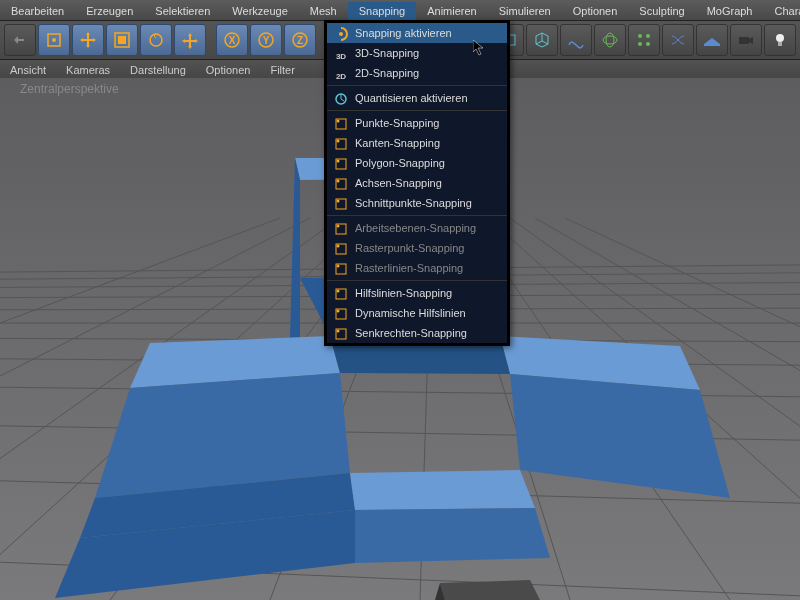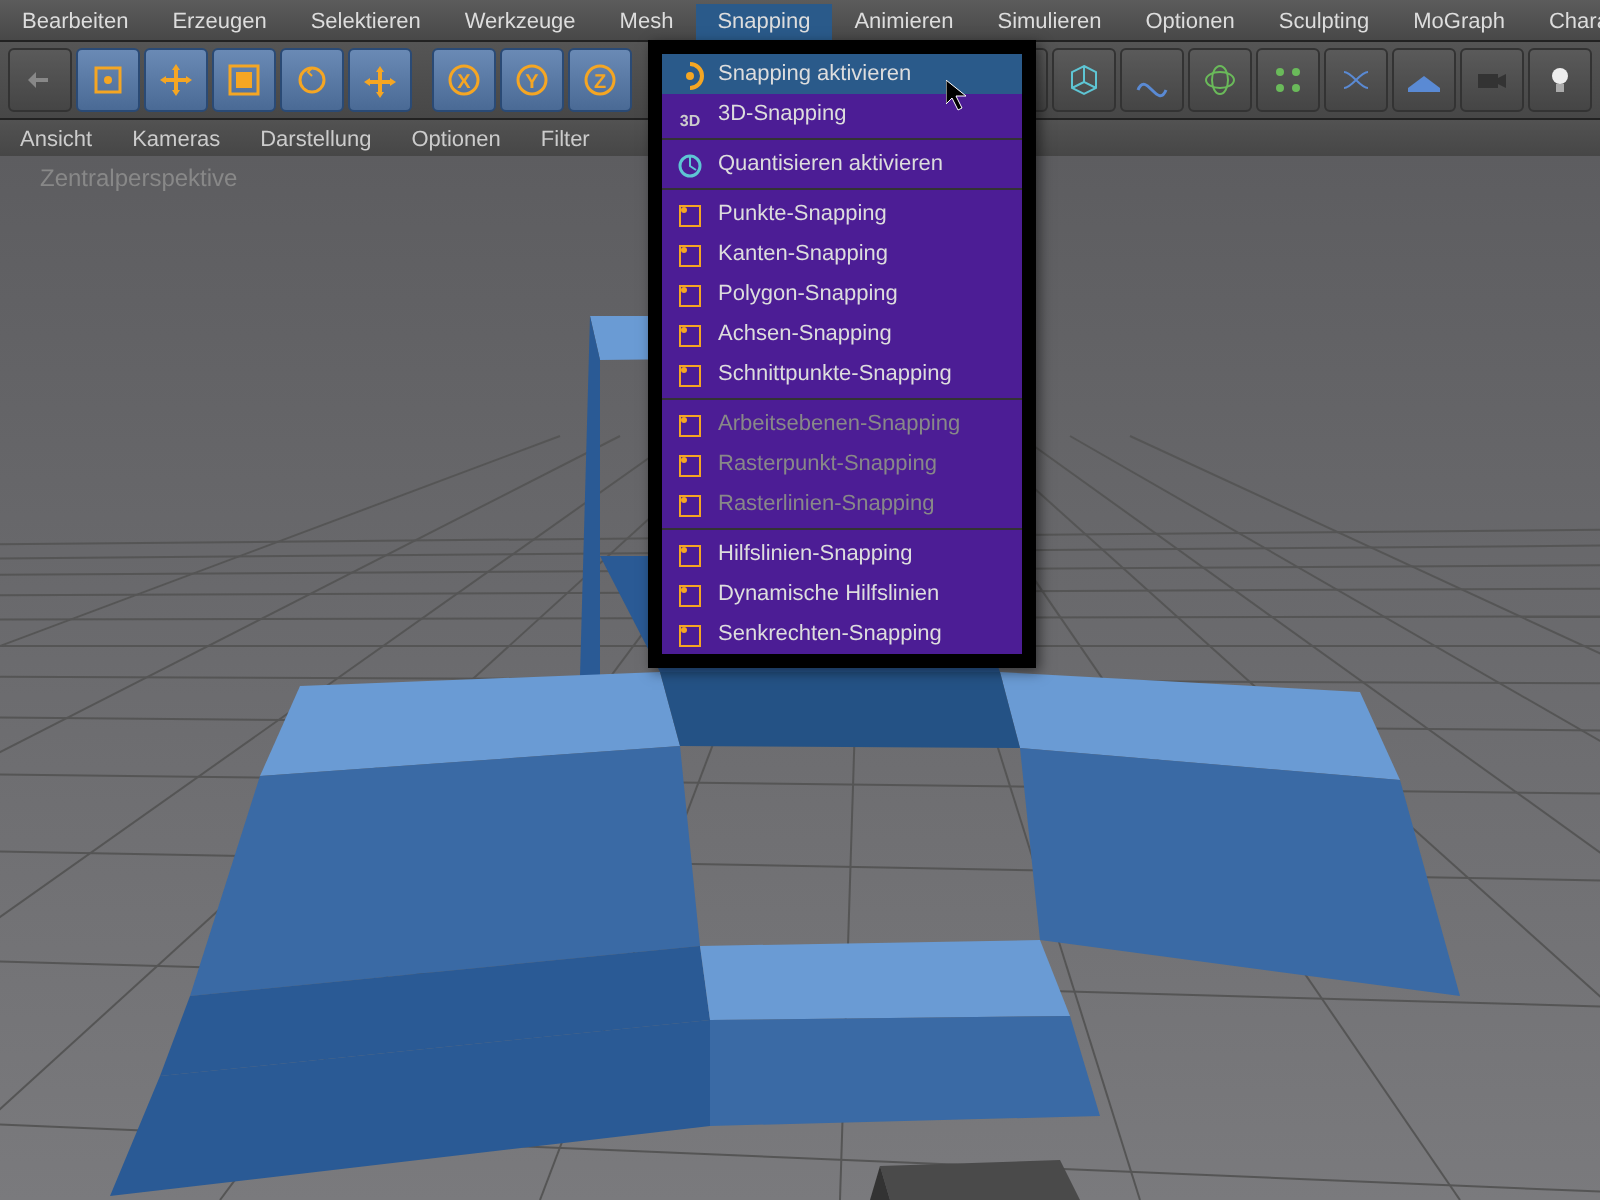--- a/index.html
+++ b/index.html
@@ -8,21 +8,21 @@
 .menubar .item.active{background:#2a5a8a}
 .toolbar{height:38px;background:linear-gradient(#555,#474747);display:flex;align-items:center;padding:0 4px;border-bottom:1px solid #222;gap:2px}
 .tbtn{width:30px;height:30px;border:1px solid #333;border-radius:3px;background:linear-gradient(#5a5a5a,#454545);display:flex;align-items:center;justify-content:center;cursor:pointer}
 .tbtn.sel{background:linear-gradient(#6a8ab5,#4a6a95);border-color:#2a4a75}
 .tbtn svg{width:20px;height:20px}
 .tsep{width:6px}
 .toolbar2{height:20px;background:linear-gradient(#525252,#454545);display:flex;align-items:center;border-bottom:1px solid #222}
 .toolbar2 .item{padding:16px 10px;color:#ccc;cursor:pointer}
 .viewlabel{position:absolute;top:82px;left:20px;color:#888;font-size:12px;z-index:5}
 .viewport{position:absolute;top:78px;left:0;width:800px;height:522px;overflow:hidden}
-.dropdown{position:absolute;top:20px;left:324px;width:180px;background:#4c1d95;border:7px solid #000000;box-shadow:2px 2px 6px rgba(0,0,0,.5);z-index:50}
+.dropdown{position:absolute;top:20px;left:324px;width:180px;background:#0f172a;border:3px solid #000000;box-shadow:2px 2px 6px rgba(0,0,0,.5);z-index:50}
 .dropdown .ditem{height:20px;display:flex;align-items:center;padding:0 6px;gap:6px;color:#ddd;cursor:pointer}
 .dropdown .ditem.hover{background:#2a5a8a}
 .dropdown .ditem.disabled{color:#888}
 .dropdown .dsep{height:1px;background:#333;margin:2px 0}
 .dicon{width:16px;height:16px;flex-shrink:0;display:flex;align-items:flex-end;justify-content:center}
 .cursor{position:absolute;top:40px;left:473px;z-index:60;pointer-events:none}
 </style>
 </head>
 <body>
 
@@ -233,20 +233,26 @@
         </svg>
       </span>
       <span>Snapping aktivieren</span>
     </div>
     <div class="ditem">
       <span class="dicon">
         <span style="font-size:8px;color:#ccc;font-weight:bold">3D</span>
       </span>
       <span>3D-Snapping</span>
     </div>
+    <div class="ditem">
+      <span class="dicon">
+        <span style="font-size:8px;color:#ccc;font-weight:bold">2D</span>
+      </span>
+      <span>2D-Snapping</span>
+    </div>
     <div class="dsep"></div>
     <div class="ditem">
       <span class="dicon">
         <svg width="14" height="14">
           <circle cx="7" cy="7" r="5" fill="none" stroke="#5ec5d4" stroke-width="1.5"></circle>
           <path d="M7 2v5l3 2" stroke="#5ec5d4" fill="none"></path>
         </svg>
       </span>
       <span>Quantisieren aktivieren</span>
     </div>

